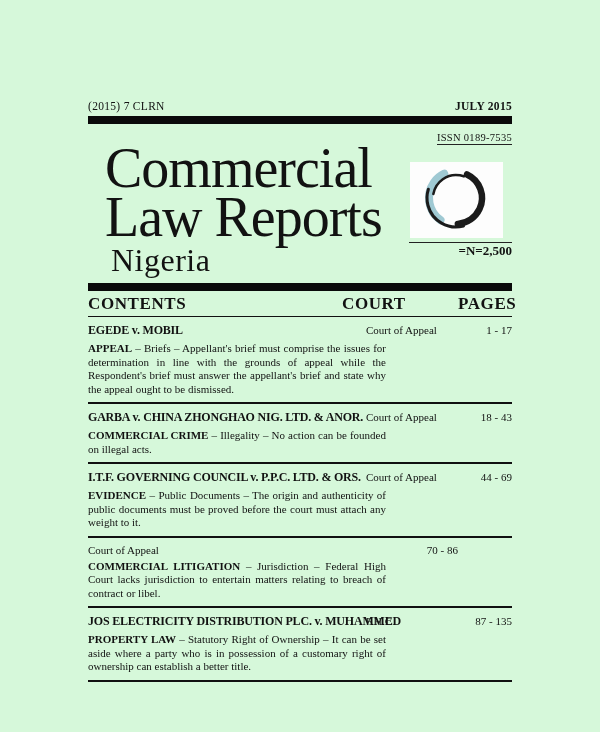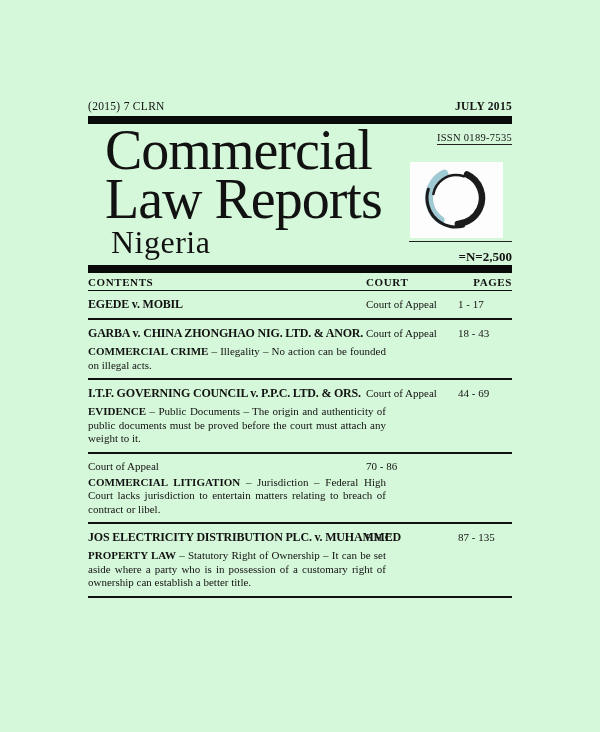--- a/index.html
+++ b/index.html
@@ -13,45 +13,45 @@
     color: #121212;
     overflow: hidden;
   }
   .hdr-row { display:flex; justify-content:space-between; align-items:center;
     font-size: 11.5px; letter-spacing: .3px; }
   .hdr-right { font-weight: bold; }
   .bar { height: 8px; background: #0a0a0a; margin-top: 4px; }
   .issn-row { height: 0; text-align: right; }
   .issn { position: relative; top: 3px; display:inline-block; font-size: 10.5px;
     letter-spacing:.3px; border-bottom: 1px solid #222; padding-bottom: 1px; font-family: Liberation Serif, serif; }
-  .masthead { margin-top: 2px; padding-left: 17px; }
+  .masthead { margin-top: 20px; padding-left: 17px; }
   .mast-line { font-size: 56px; line-height: 49px; letter-spacing: -1px; font-weight: 500; }
   .mast-sub { font-size: 32px; line-height: 36px; letter-spacing: 0.5px; padding-left: 6px; }
   .logo-box {
     position: absolute; top: 162px; right: 97px;
     width: 93px; height: 76px; background: #fdfdfd;
     display:flex; align-items:flex-start; justify-content:center;
   }
   .price-row { position: absolute; top: 241px; right: 88px; }
   .price { display: inline-block; font-weight: bold; font-size: 13px;
-    border-top: 1.5px solid #222; padding: 7px 0 0 50px; }
+    border-top: 1.5px solid #222; padding: 0 0 0 50px; }
   .bar2 { height: 8px; background: #0a0a0a; margin-top: 5px; }
   .cols-head {
     display: grid; grid-template-columns: minmax(0,1fr) 92px 54px;
-    font-weight: bold; font-size: 11px; letter-spacing: .6px;
-    padding: 3px 0 2px 0; border-bottom: 1.5px solid #111;
+    font-weight: bold; font-size: 17px; letter-spacing: .6px;
+    padding: 3px 0 2px 0; border-bottom: 1.5px solid #111; gap: 24px;
   }
   .cols-head .c-pages { text-align: right; }
   .entry { padding: 6px 0 6px 0; border-bottom: 2px solid #111; }
   .entry-head { display: grid; grid-template-columns: minmax(0,1fr) 92px 54px;
     align-items: baseline; }
   .case-title { font-weight: bold; font-size: 12px; letter-spacing: -0.2px;
     white-space: nowrap; }
   .court { font-size: 11px; white-space: nowrap; }
-  .pages { font-size: 11px; text-align: left; white-space: nowrap; }
+  .pages { font-size: 11px; text-align: right; white-space: nowrap; }
   .summary { margin: 4px 0 0 0; width: 298px; font-size: 11px; line-height: 13.5px;
     text-align: justify; }
   .kw { font-weight: bold; }
 </style>
 </head>
 <body>
 
 <div class="page">
 
   <div class="hdr-row">
@@ -93,20 +93,21 @@
     <span>COURT</span>
     <span class="c-pages">PAGES</span>
   </div>
 
   <div class="entry">
     <div class="entry-head">
       <span class="case-title">EGEDE v. MOBIL</span>
       <span class="court">Court of Appeal</span>
       <span class="pages">1 - 17</span>
     </div>
+    <p class="summary"><span class="kw">APPEAL</span> <span>– Briefs – Appellant's brief must comprise the issues for determination in line with the grounds of appeal while the Respondent's brief must answer the appellant's brief and state why the appeal ought to be dismissed.</span></p>
   </div>
 
   <div class="entry">
     <div class="entry-head">
       <span class="case-title">GARBA v. CHINA ZHONGHAO NIG. LTD. &amp; ANOR.</span>
       <span class="court">Court of Appeal</span>
       <span class="pages">18 - 43</span>
     </div>
     <p class="summary"><span class="kw">COMMERCIAL CRIME</span> <span>– Illegality – No action can be founded on illegal acts.</span></p>
   </div>

